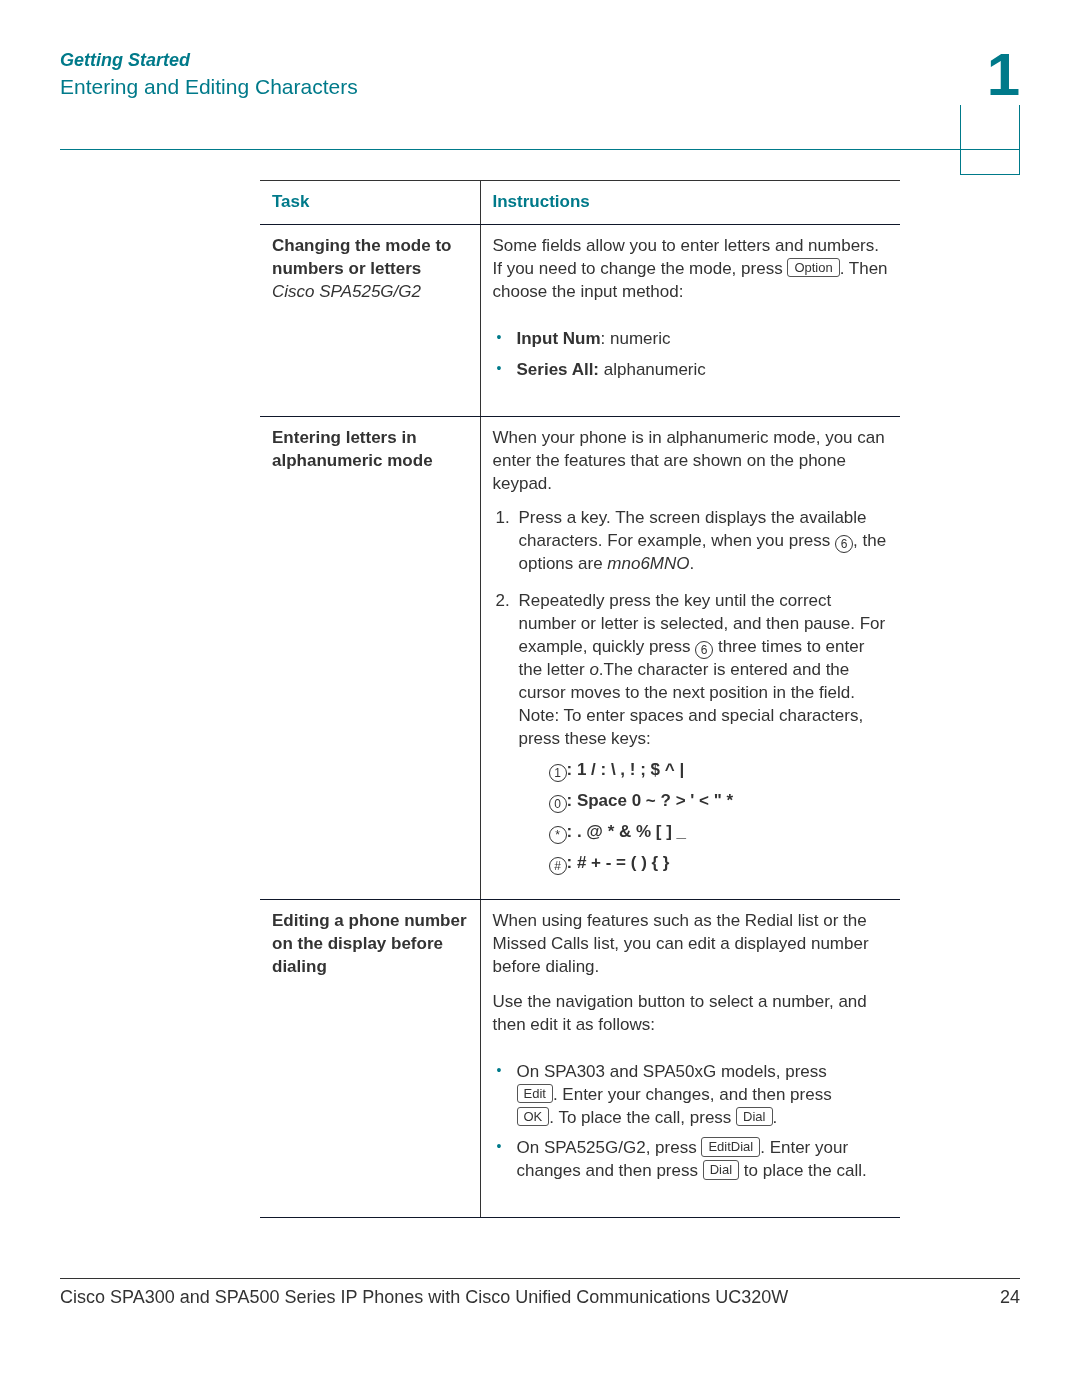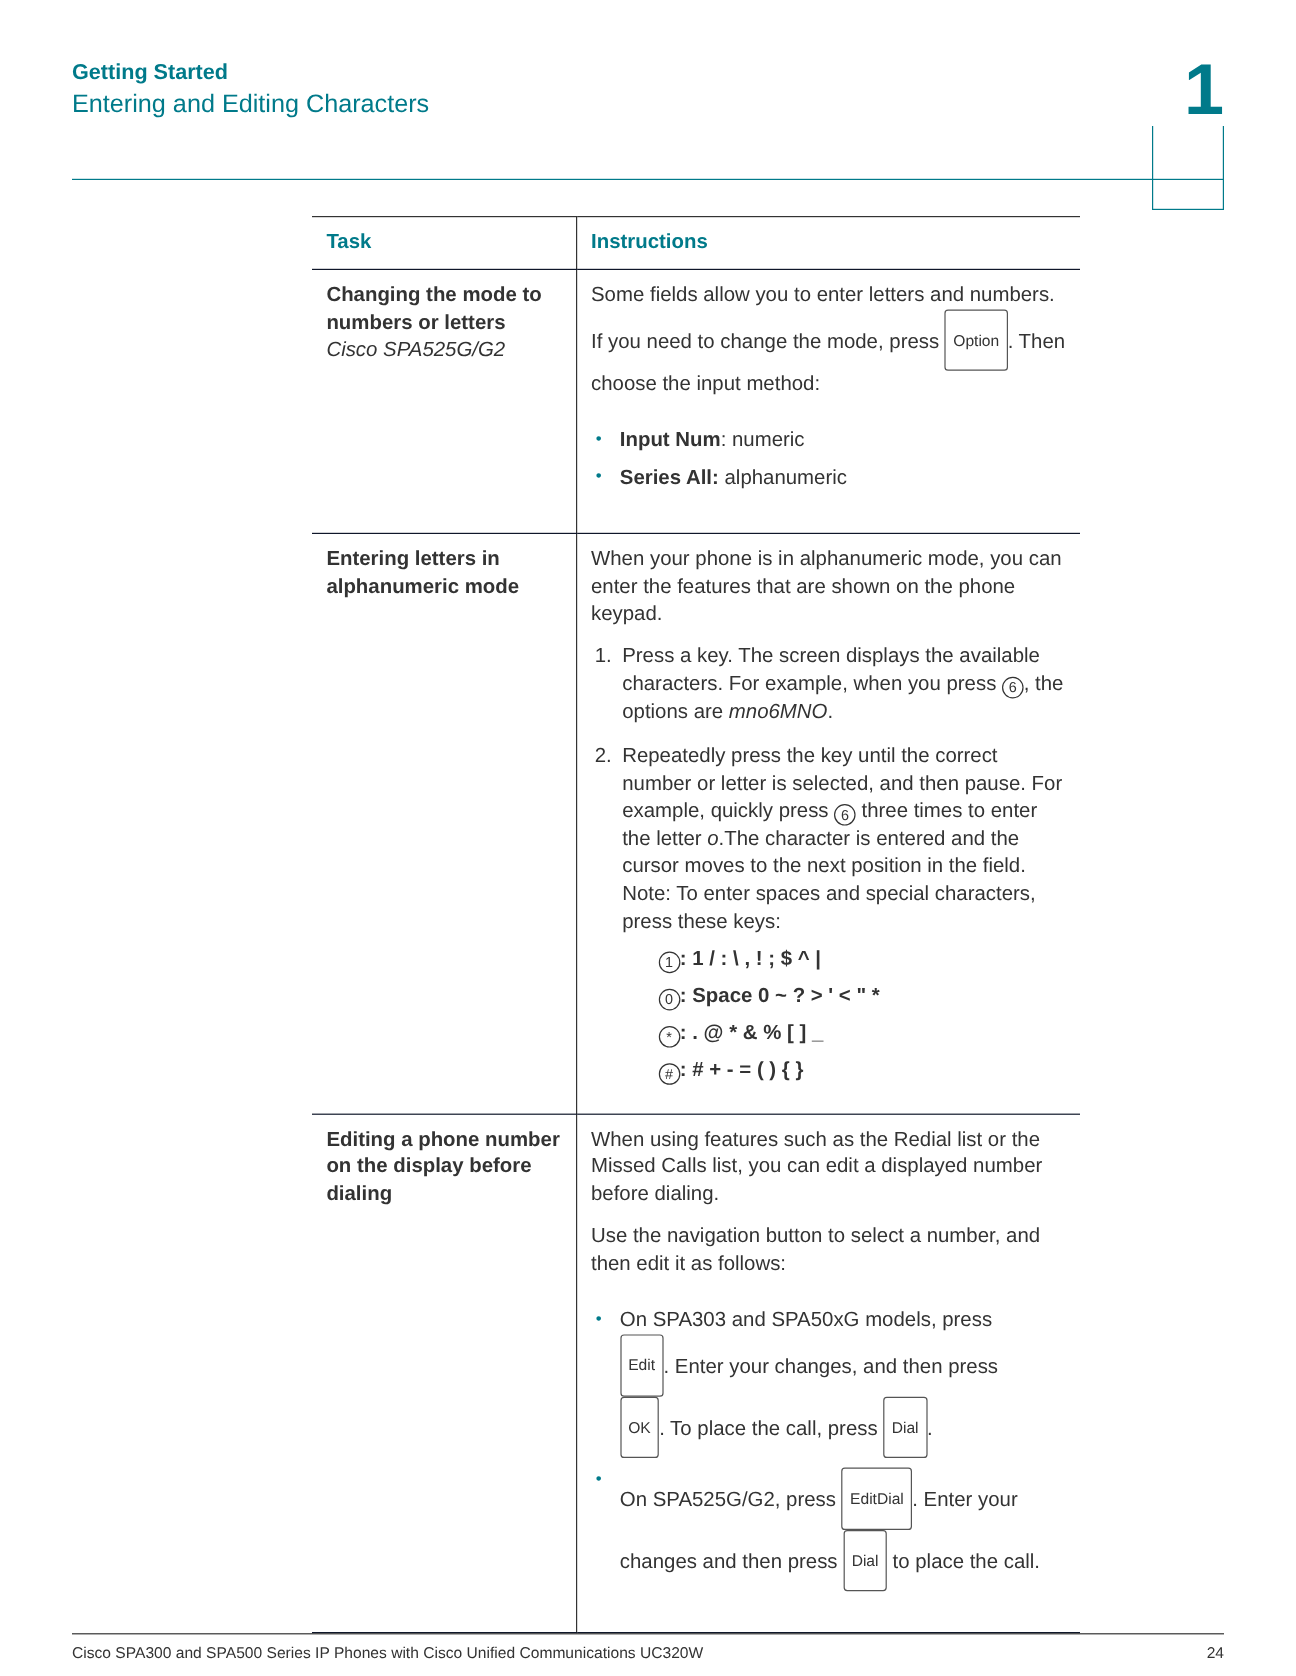--- a/index.html
+++ b/index.html
@@ -1,39 +1,39 @@
 <!DOCTYPE html>
 <html><head>
 <meta charset="utf-8">
 <style>
   * { box-sizing: border-box; }
   body { margin: 0; font-family: Arial, Helvetica, sans-serif; color: #333; background: #fff; width: 1080px; }
   .page { padding: 50px 60px 40px 60px; }
   .header { position: relative; margin-bottom: 10px; }
-  .title { color: #007a8a; font-weight: bold; font-size: 18px; }
+  .title { color: #007a8a; font-weight: bold; font-size: 18px; font-style: italic; }
   .subtitle { color: #007a8a; font-size: 21px; margin-top: 4px; }
   .chapnum { position: absolute; right: 0; top: -10px; color: #007a8a; font-size: 60px; font-weight: bold; font-family: Arial, sans-serif; }
   .chapnum-box { position: absolute; right: 0; top: 55px; border: 1px solid #007a8a; border-top: none; width: 60px; height: 70px; }
   .hr-top { border: none; border-top: 1px solid #007a8a; margin-top: 50px; margin-bottom: 30px; }
   table.main { border-collapse: collapse; width: 640px; margin-left: 200px; }
   table.main td, table.main th { border-top: 1px solid #333; border-bottom: 1px solid #0f172a; padding: 10px 12px; vertical-align: top; font-size: 17px; line-height: 1.35; }
   table.main td.left { border-right: 1px solid #333; width: 220px; font-weight: bold; }
   table.main th { text-align: left; color: #007a8a; font-weight: bold; font-size: 17px; }
   table.main th.left { border-right: 1px solid #333; }
   .normal { font-weight: normal; }
   .italic { font-style: italic; font-weight: normal; }
-  .softkey { display: inline-block; border: 1px solid #555; border-radius: 3px; padding: 16px 6px; font-size: 13px; vertical-align: 2px; background: #fff; }
+  .softkey { display: inline-block; border: 1px solid #555; border-radius: 3px; padding: 0 6px; font-size: 13px; vertical-align: 2px; background: #fff; }
   .keycircle { display: inline-block; width: 18px; height: 18px; border: 1.5px solid #333; border-radius: 50%; text-align: center; line-height: 16px; font-size: 12px; vertical-align: -2px; }
   .bulletlist { list-style: none; padding-left: 0; margin: 24px 0; }
   .bulletlist li { position: relative; padding-left: 24px; margin: 8px 0; }
   .bulletlist li::before { content: "•"; position: absolute; left: 4px; top: 0; color: #007a8a; font-size: 14px; }
   .numlist { padding-left: 22px; margin: 10px 0; }
   .numlist li { margin: 10px 0 14px 0; padding-left: 4px; }
   .keyline { margin-left: 30px; margin-top: 8px; }
-  .footer { border-top: 1px solid #333; padding-top: 8px; font-size: 13px; display: flex; justify-content: space-between; }
+  .footer { border-top: 1px solid #333; margin-top: 60px; padding-top: 8px; font-size: 18px; display: flex; justify-content: space-between; }
   p.block { margin: 0 0 12px 0; }
 </style>
 </head>
 <body>
 
 <div class="page">
 
   <div class="header">
     <div class="title">Getting Started</div>
     <div class="subtitle">Entering and Editing Characters</div>

